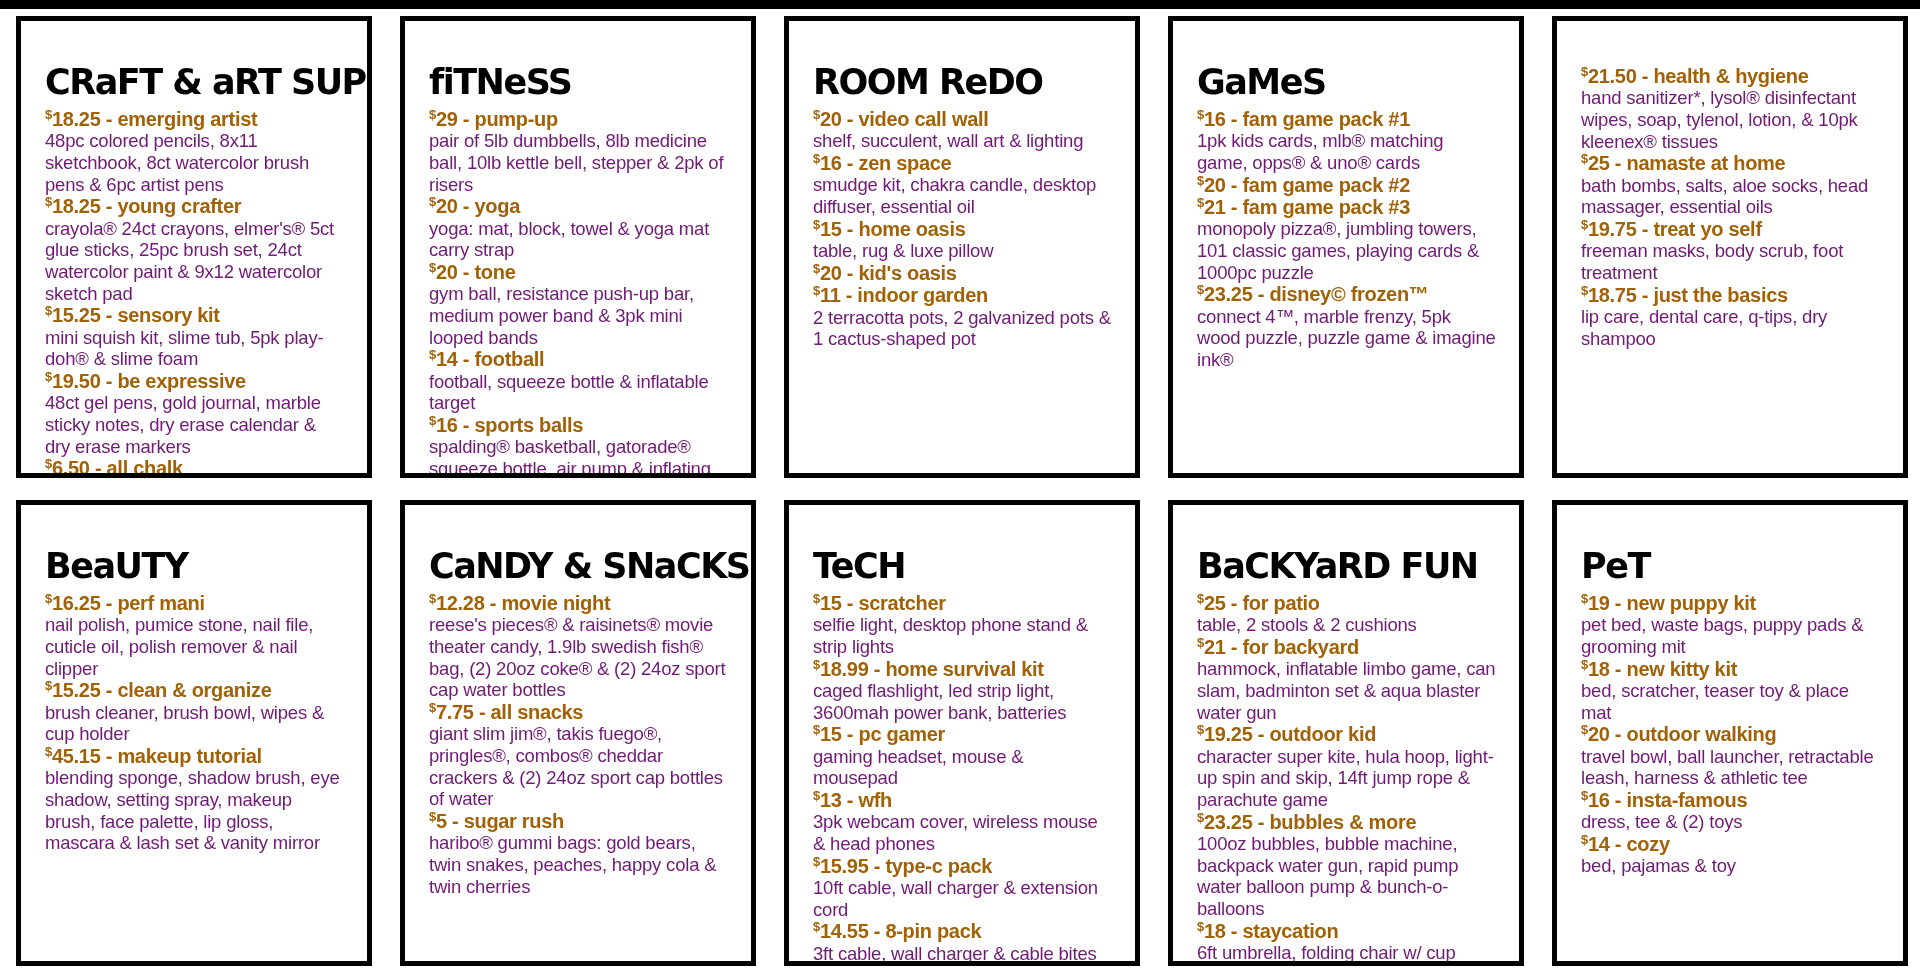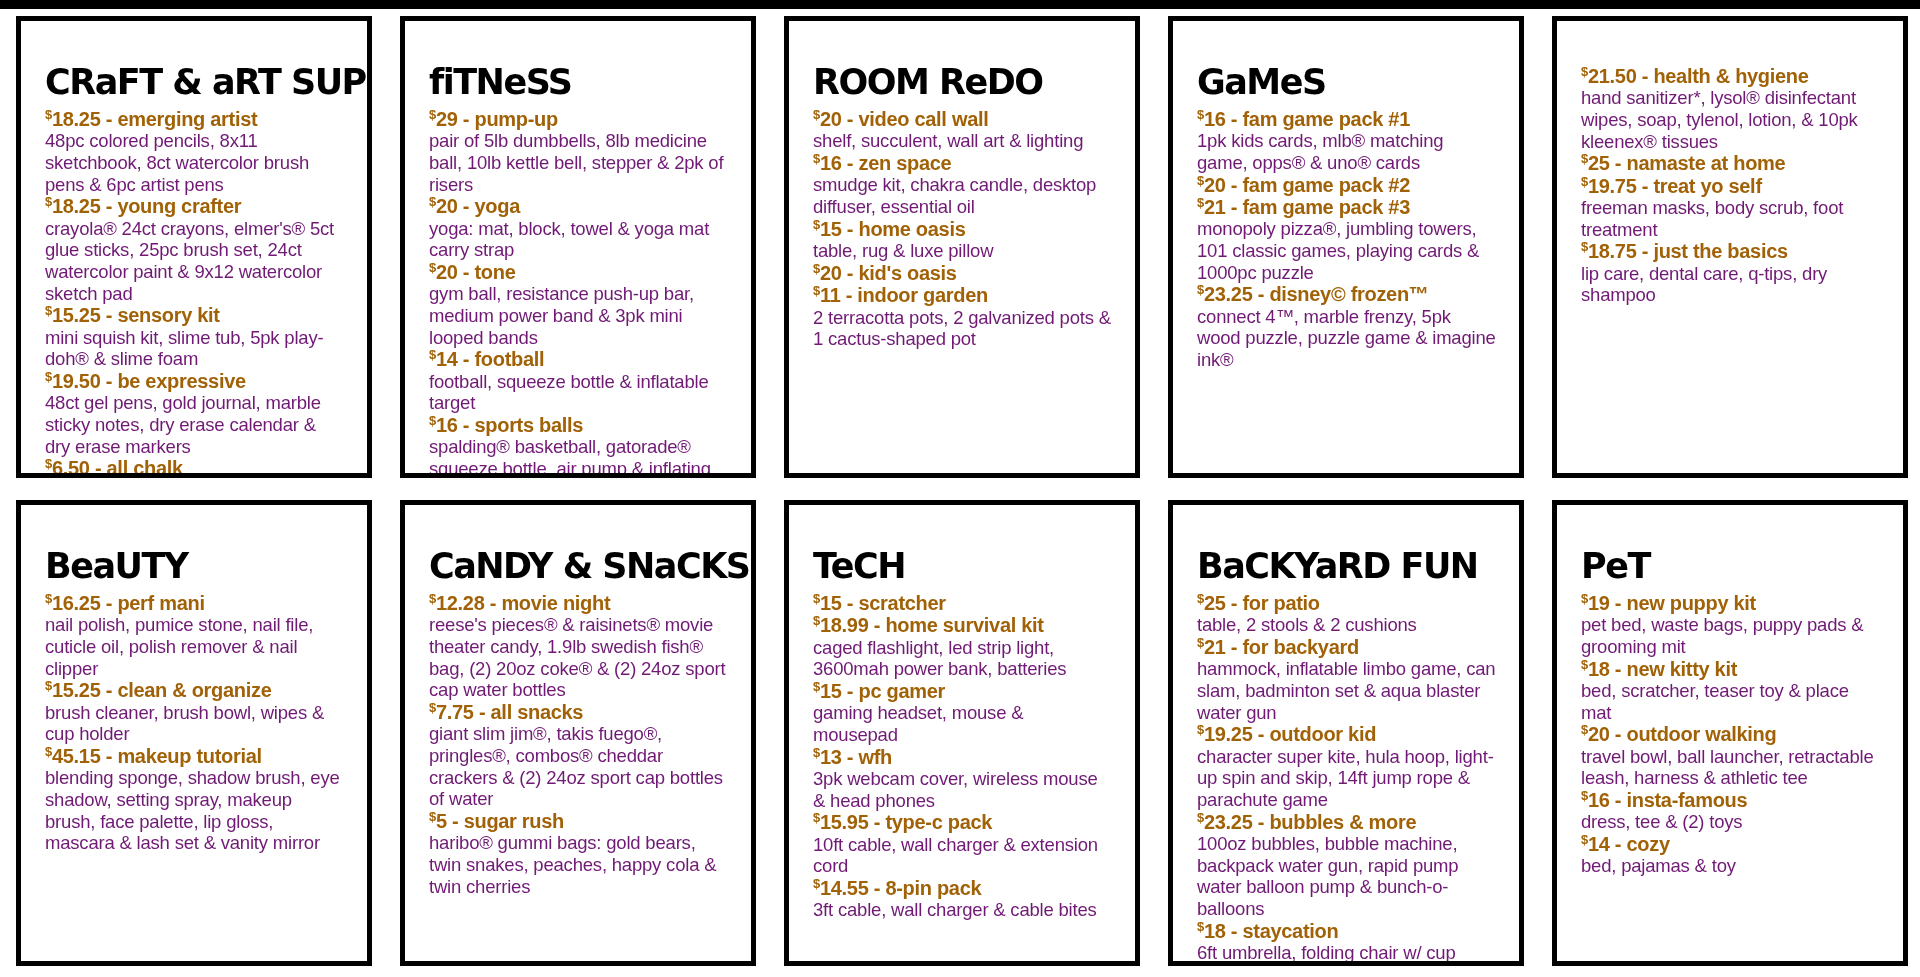--- a/index.html
+++ b/index.html
@@ -118,20 +118,21 @@
         <div class="price-line"><sup class="dollar">$</sup><span>23.25</span><span> - </span><span>disney© frozen™</span></div>
         <p class="desc">connect 4™, marble frenzy, 5pk wood puzzle, puzzle game &amp; imagine ink®</p>
       </div>
   </section>
 
   <section class="card">
     <div>
         <div class="price-line"><sup class="dollar">$</sup><span>21.50</span><span> - </span><span>health &amp; hygiene</span></div>
         <p class="desc">hand sanitizer*, lysol® disinfectant wipes, soap, tylenol, lotion, &amp; 10pk kleenex® tissues</p>
         <div class="price-line"><sup class="dollar">$</sup><span>25</span><span> - </span><span>namaste at home</span></div>
+        <p class="desc">bath bombs, salts, aloe socks, head massager, essential oils</p>
         <div class="price-line"><sup class="dollar">$</sup><span>19.75</span><span> - </span><span>treat yo self</span></div>
         <p class="desc">freeman masks, body scrub, foot treatment</p>
         <div class="price-line"><sup class="dollar">$</sup><span>18.75</span><span> - </span><span>just the basics</span></div>
         <p class="desc">lip care, dental care, q-tips, dry shampoo</p>
       </div>
   </section>
 
   <section class="card">
     <h2 class="card-title">BeaUTY</h2>
     <div>
@@ -153,20 +154,21 @@
         <p class="desc">giant slim jim®, takis fuego®, pringles®, combos® cheddar crackers &amp; (2) 24oz sport cap bottles of water</p>
         <div class="price-line"><sup class="dollar">$</sup><span>5</span><span> - </span><span>sugar rush</span></div>
         <p class="desc">haribo® gummi bags: gold bears, twin snakes, peaches, happy cola &amp; twin cherries</p>
       </div>
   </section>
 
   <section class="card">
     <h2 class="card-title">TeCH</h2>
     <div>
         <div class="price-line"><sup class="dollar">$</sup><span>15</span><span> - </span><span>scratcher</span></div>
+        <p class="desc">selfie light, desktop phone stand &amp; strip lights</p>
         <div class="price-line"><sup class="dollar">$</sup><span>18.99</span><span> - </span><span>home survival kit</span></div>
         <p class="desc">caged flashlight, led strip light, 3600mah power bank, batteries</p>
         <div class="price-line"><sup class="dollar">$</sup><span>15</span><span> - </span><span>pc gamer</span></div>
         <p class="desc">gaming headset, mouse &amp; mousepad</p>
         <div class="price-line"><sup class="dollar">$</sup><span>13</span><span> - </span><span>wfh</span></div>
         <p class="desc">3pk webcam cover, wireless mouse &amp; head phones</p>
         <div class="price-line"><sup class="dollar">$</sup><span>15.95</span><span> - </span><span>type-c pack</span></div>
         <p class="desc">10ft cable, wall charger &amp; extension cord</p>
         <div class="price-line"><sup class="dollar">$</sup><span>14.55</span><span> - </span><span>8-pin pack</span></div>
         <p class="desc">3ft cable, wall charger &amp; cable bites</p>

